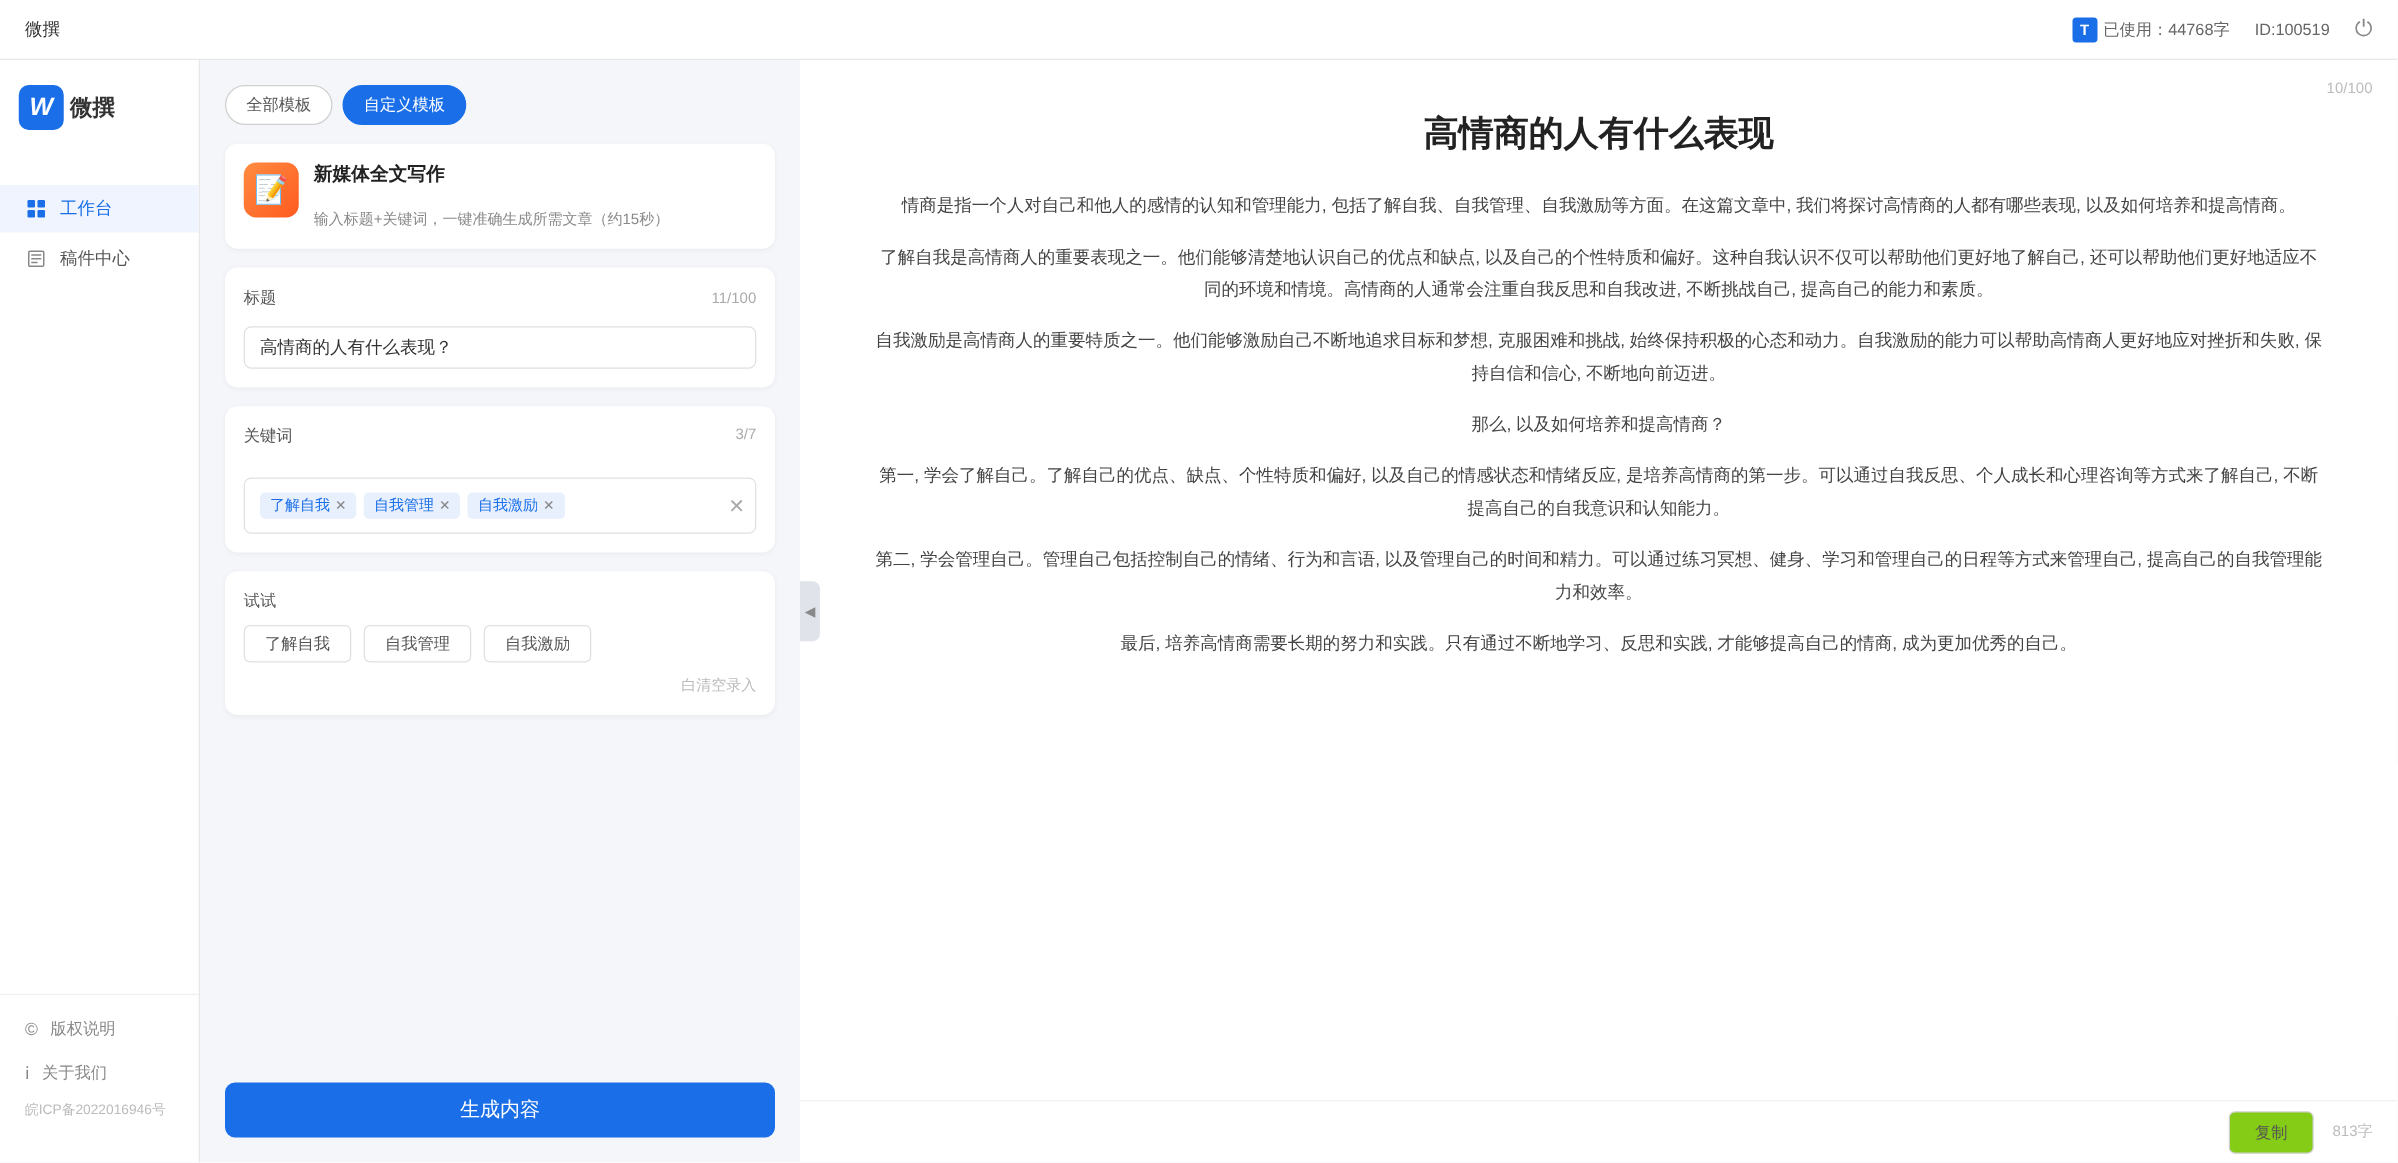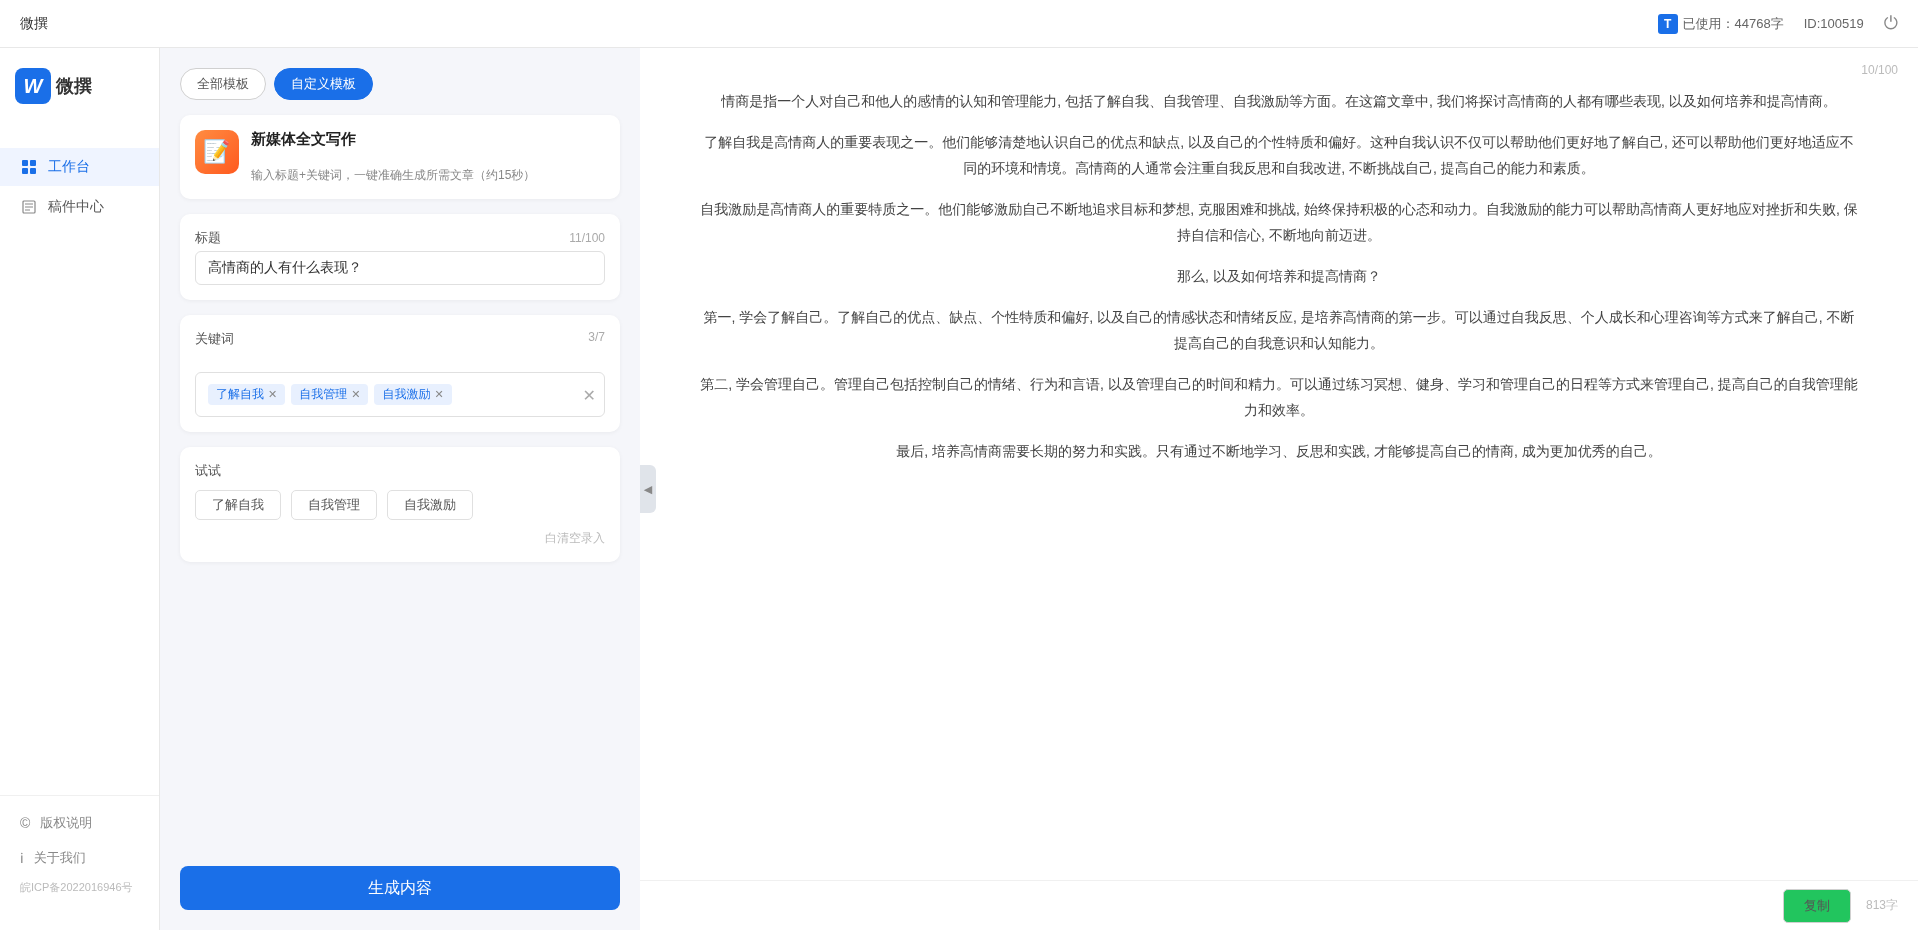--- a/index.html
+++ b/index.html
@@ -196,21 +196,21 @@
     
     .form-section {
       background: #fff;
       border-radius: 10px;
       padding: 15px;
       box-shadow: 0 1px 4px rgba(0,0,0,0.05);
     }
     .form-label {
       font-size: 13px;
       color: #555;
-      margin-bottom: 4px;
+      margin-bottom: 14px;
       display: flex;
       justify-content: space-between;
       align-items: center;
       gap: 27px;
     }
     .form-count {
       font-size: 12px;
       color: #aaa;
     }
     .form-input {
@@ -362,21 +362,21 @@
       height: 50px;
       border-top: 1px solid #f0f0f0;
       display: flex;
       align-items: center;
       justify-content: flex-end;
       padding: 0 20px;
       gap: 15px;
     }
     .copy-btn {
       padding: 7px 20px;
-      background: #22c55e;
+      background: #84cc16;
       border: 1px solid #d0d0d0;
       border-radius: 5px;
       font-size: 13px;
       color: #555;
       cursor: pointer;
     }
     .word-count {
       font-size: 12px;
       color: #bbb;
     }
@@ -499,20 +499,21 @@
 
     <div style="position:relative;width:0;display:flex;align-items:center;">
       <div style="position:absolute;left:0;top:50%;transform:translateY(-50%);width:16px;height:48px;background:#e0e4ea;border-radius:0 6px 6px 0;display:flex;align-items:center;justify-content:center;cursor:pointer;z-index:10;">
         <span style="font-size:11px;color:#888;">◀</span>
       </div>
     </div>
 
     <div class="right-panel">
       <div class="preview-area">
         <span class="preview-counter">10/100</span>
+        <h1 class="preview-title">高情商的人有什么表现</h1>
         <div class="preview-content">
           <p>情商是指一个人对自己和他人的感情的认知和管理能力, 包括了解自我、自我管理、自我激励等方面。在这篇文章中, 我们将探讨高情商的人都有哪些表现, 以及如何培养和提高情商。</p>
           <p>了解自我是高情商人的重要表现之一。他们能够清楚地认识自己的优点和缺点, 以及自己的个性特质和偏好。这种自我认识不仅可以帮助他们更好地了解自己, 还可以帮助他们更好地适应不同的环境和情境。高情商的人通常会注重自我反思和自我改进, 不断挑战自己, 提高自己的能力和素质。</p>
           <p>自我激励是高情商人的重要特质之一。他们能够激励自己不断地追求目标和梦想, 克服困难和挑战, 始终保持积极的心态和动力。自我激励的能力可以帮助高情商人更好地应对挫折和失败, 保持自信和信心, 不断地向前迈进。</p>
           <p>那么, 以及如何培养和提高情商？</p>
           <p>第一, 学会了解自己。了解自己的优点、缺点、个性特质和偏好, 以及自己的情感状态和情绪反应, 是培养高情商的第一步。可以通过自我反思、个人成长和心理咨询等方式来了解自己, 不断提高自己的自我意识和认知能力。</p>
           <p>第二, 学会管理自己。管理自己包括控制自己的情绪、行为和言语, 以及管理自己的时间和精力。可以通过练习冥想、健身、学习和管理自己的日程等方式来管理自己, 提高自己的自我管理能力和效率。</p>
           <p>最后, 培养高情商需要长期的努力和实践。只有通过不断地学习、反思和实践, 才能够提高自己的情商, 成为更加优秀的自己。</p>
         </div>
       </div>

